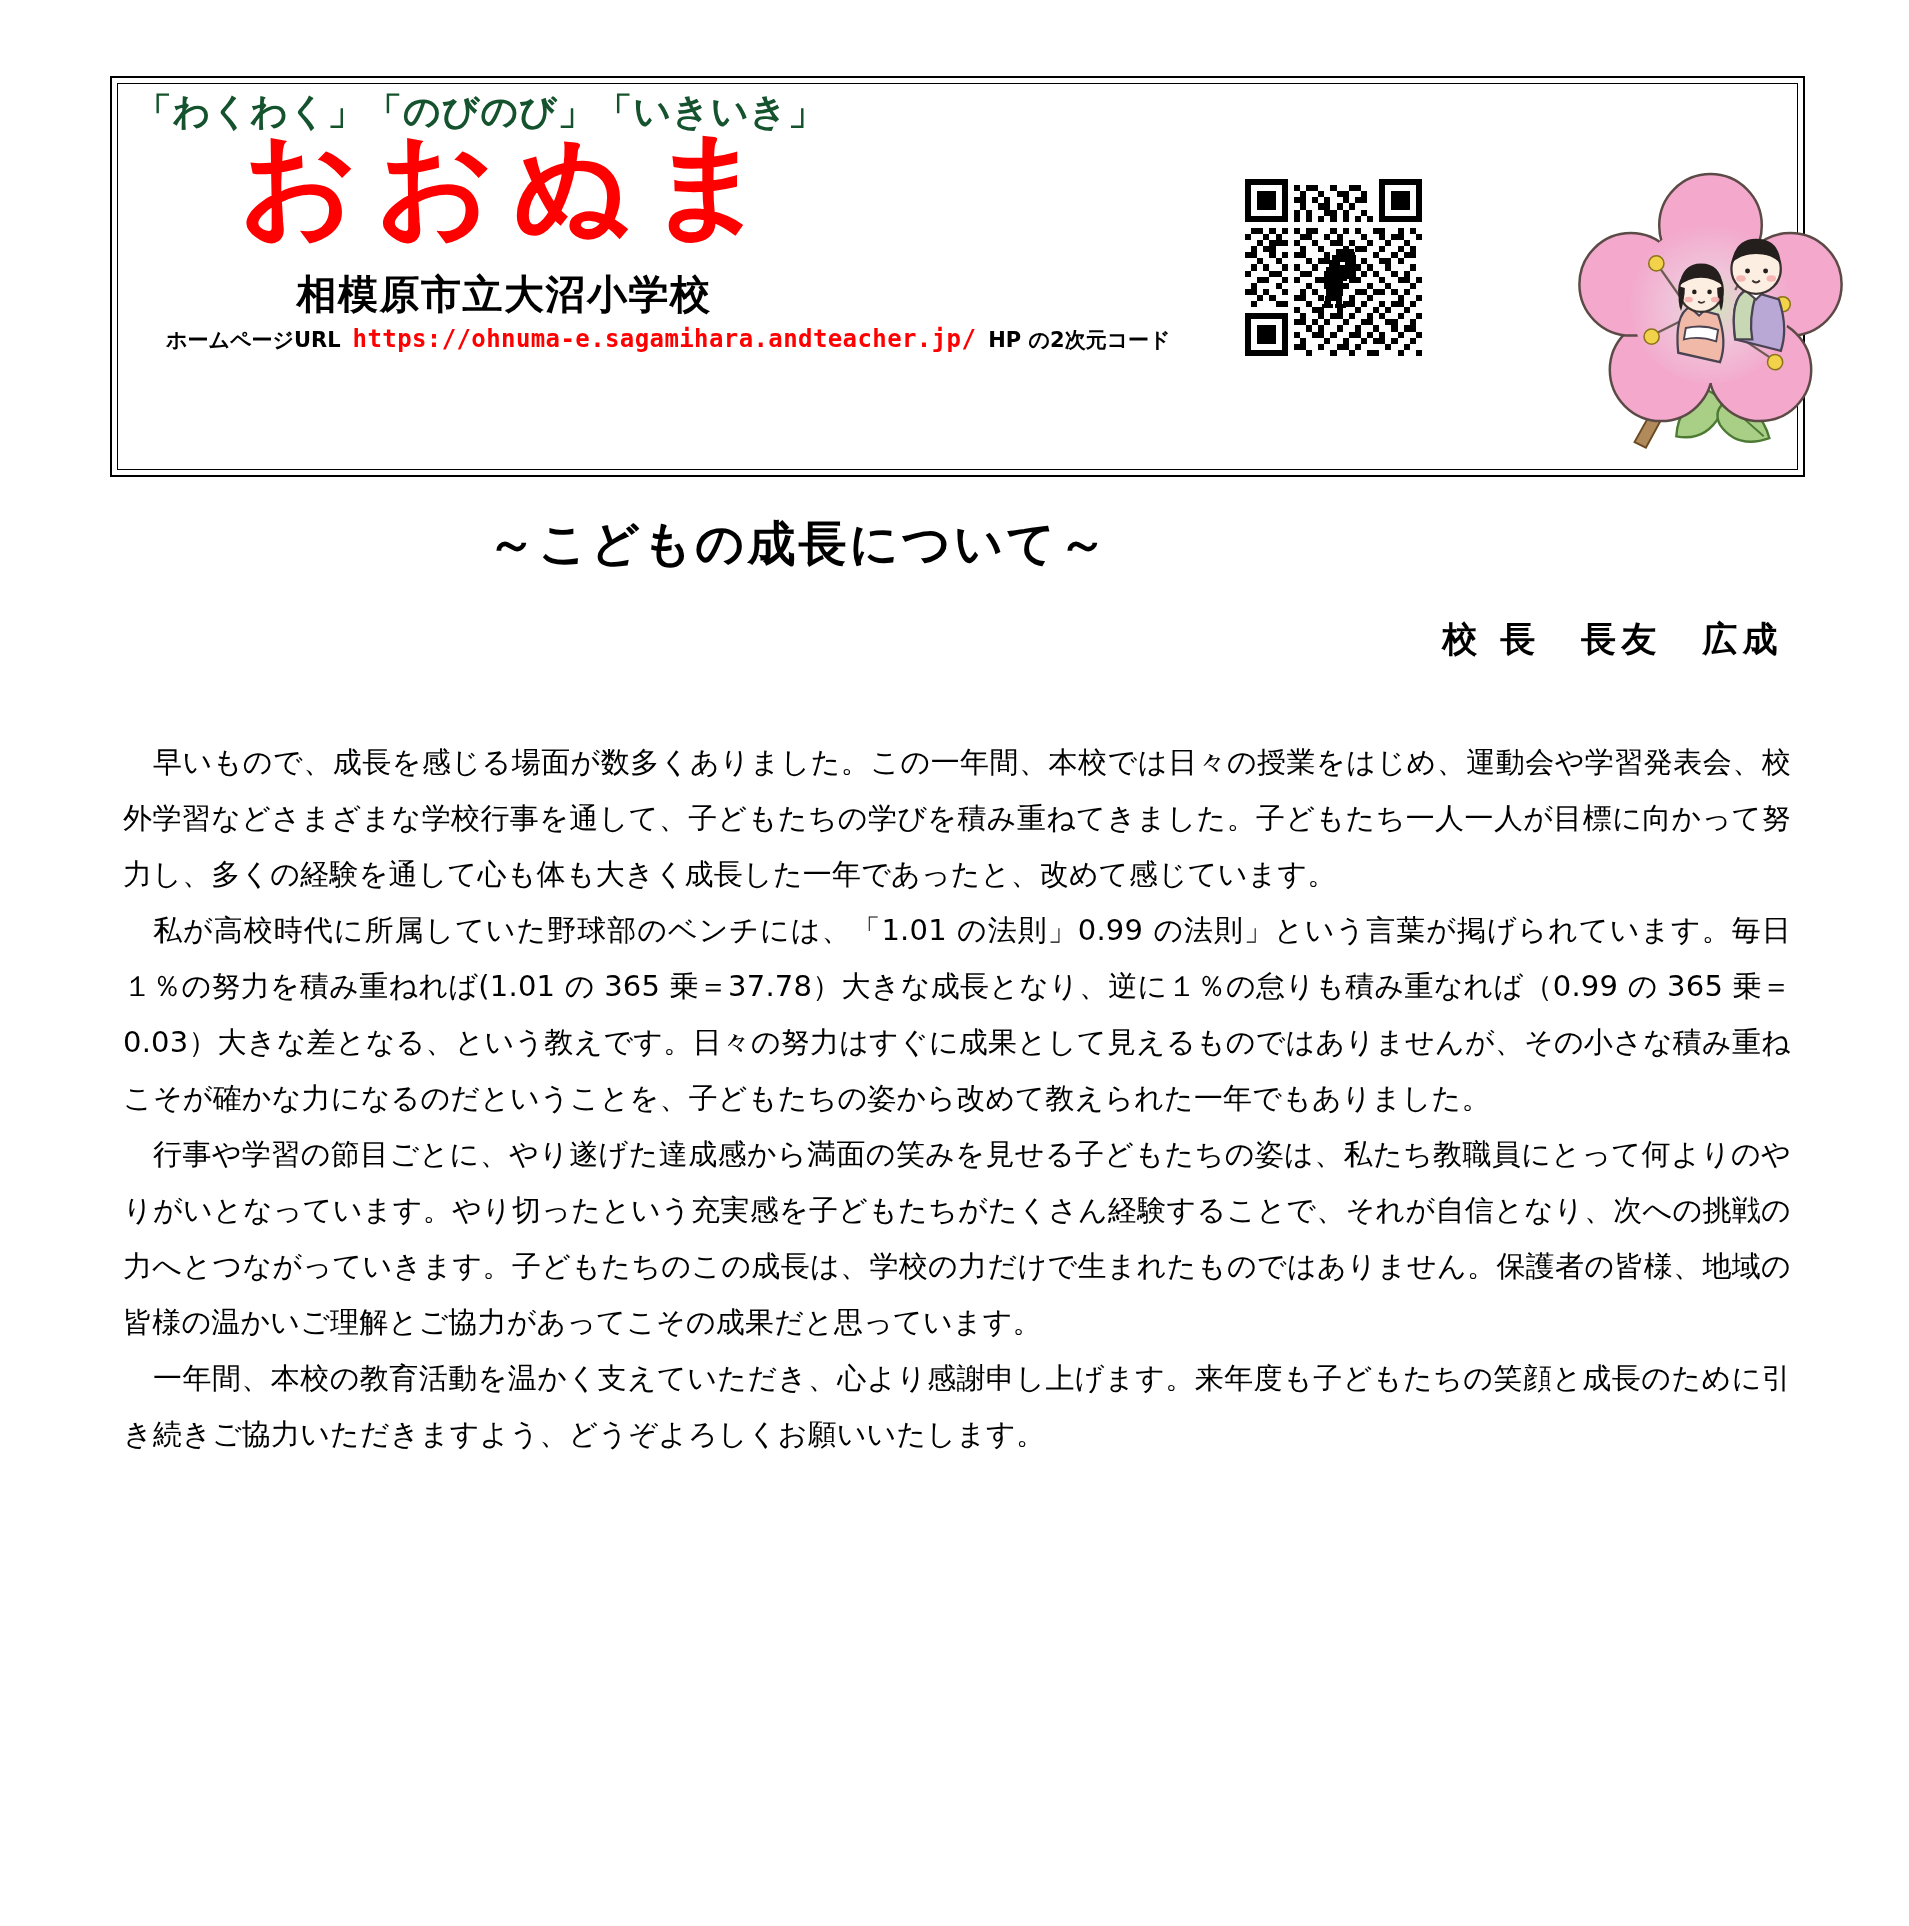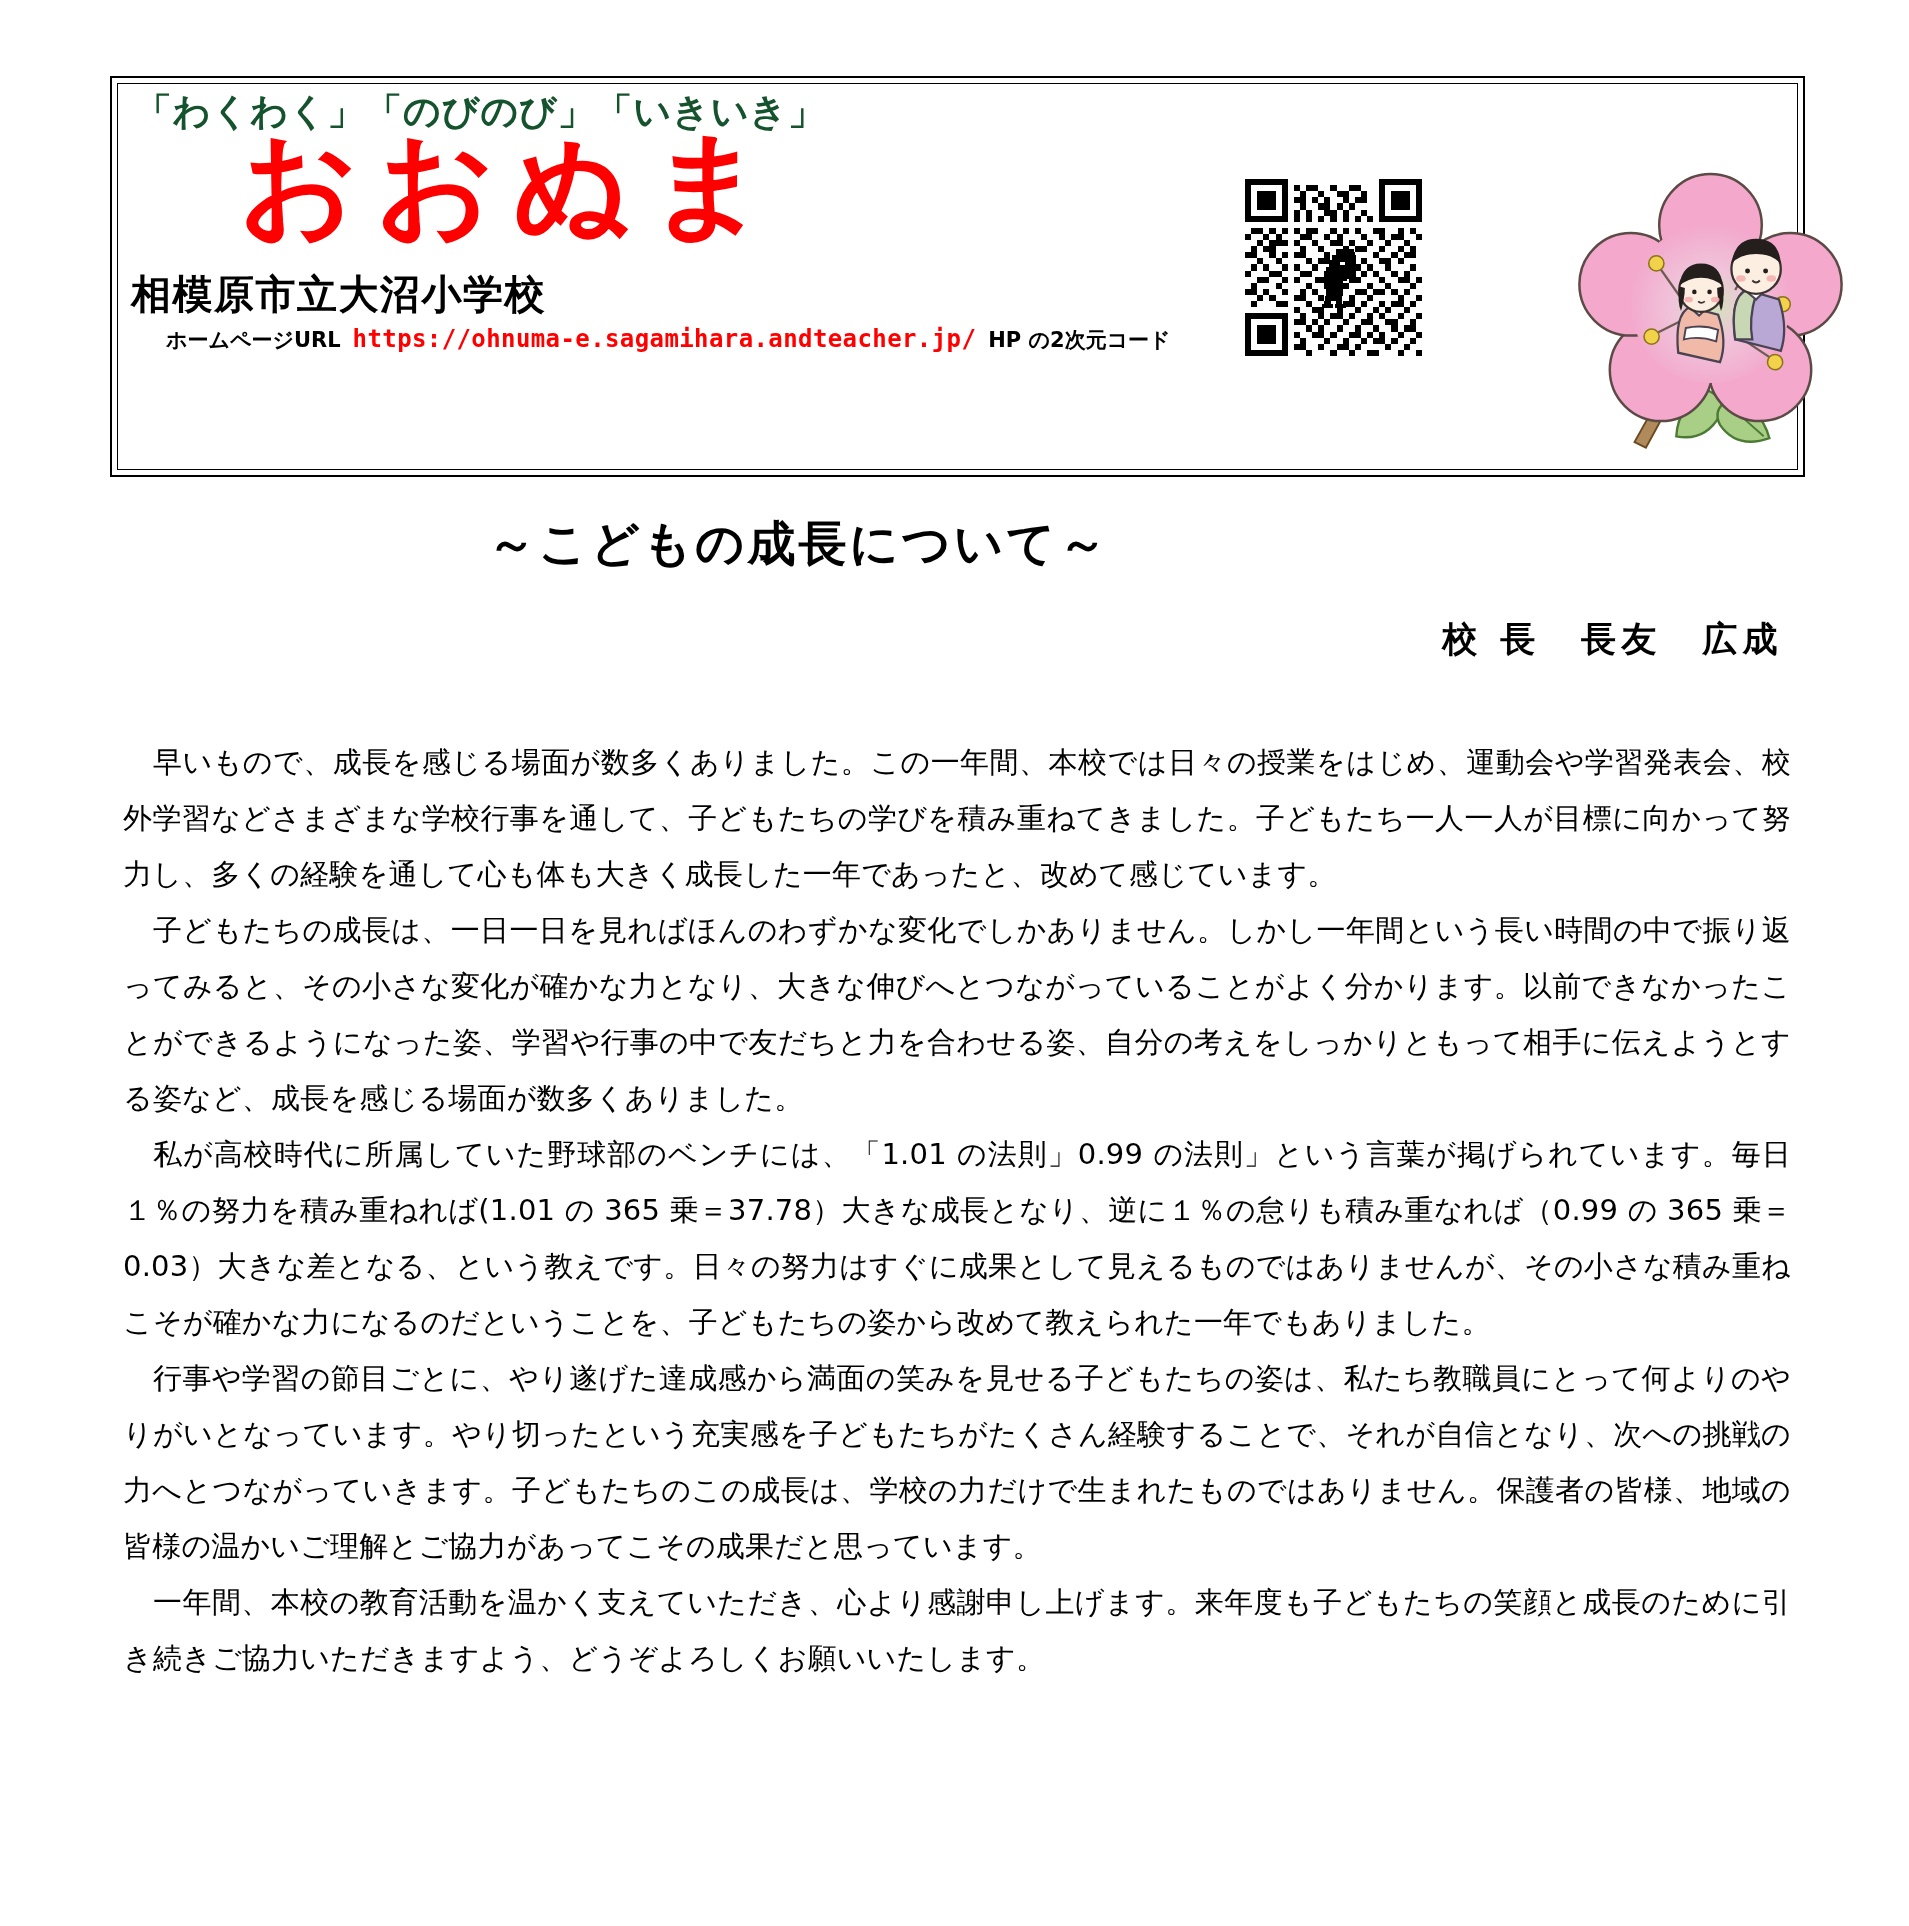--- a/index.html
+++ b/index.html
@@ -67,24 +67,24 @@
     line-height: 119px;
     font-weight: 900;
     color: #ff0000;
     letter-spacing: 17.7px;
     white-space: nowrap;
     font-family: "DejaVu Sans", "Liberation Sans", sans-serif;
   }
 
   .schoolname {
     position: absolute;
-    left: 19px;
+    left: 7px;
     top: 189px;
     width: 770px;
-    text-align: left;
+    text-align: center;
     font-size: 40px;
     font-weight: 700;
     letter-spacing: 1.5px;
     white-space: nowrap;
     font-family: "DejaVu Sans", "Liberation Sans", sans-serif;
   }
 
   .url-row {
     position: absolute;
     left: 0px;
@@ -532,20 +532,19 @@
         </g>
       </svg>
     </div>
   </div>
 
   <div class="doc-title">～こどもの成長について～</div>
   <div class="byline">校 長　長友　広成</div>
 
   <div class="body-copy">
     <p>早いもので、成長を感じる場面が数多くありました。この一年間、本校では日々の授業をはじめ、運動会や学習発表会、校外学習などさまざまな学校行事を通して、子どもたちの学びを積み重ねてきました。子どもたち一人一人が目標に向かって努力し、多くの経験を通して心も体も大きく成長した一年であったと、改めて感じています。</p>
-    <p>子どもたちの成長は、一日一日を見ればほんのわずかな変化でしかありません。しかし一年間という長い時間の中で振り返ってみると、その小さな変化が確かな力となり、大きな伸びへとつながっていることがよく分かります。以前できなかったことができるようになった姿、学習や行事の中で友だちと力を合わせる姿、自分の考えをしっかりともって相手に伝えようとする姿など、成長を感じる場面が数多くありました。</p>
     <p>私が高校時代に所属していた野球部のベンチには、「1.01 の法則」0.99 の法則」という言葉が掲げられています。毎日１％の努力を積み重ねれば(1.01 の 365 乗＝37.78）大きな成長となり、逆に１％の怠りも積み重なれば（0.99 の 365 乗＝0.03）大きな差となる、という教えです。日々の努力はすぐに成果として見えるものではありませんが、その小さな積み重ねこそが確かな力になるのだということを、子どもたちの姿から改めて教えられた一年でもありました。</p>
     <p>行事や学習の節目ごとに、やり遂げた達成感から満面の笑みを見せる子どもたちの姿は、私たち教職員にとって何よりのやりがいとなっています。やり切ったという充実感を子どもたちがたくさん経験することで、それが自信となり、次への挑戦の力へとつながっていきます。子どもたちのこの成長は、学校の力だけで生まれたものではありません。保護者の皆様、地域の皆様の温かいご理解とご協力があってこその成果だと思っています。</p>
     <p>一年間、本校の教育活動を温かく支えていただき、心より感謝申し上げます。来年度も子どもたちの笑顔と成長のために引き続きご協力いただきますよう、どうぞよろしくお願いいたします。</p>
   </div>
 
 </div>
 
 
 </body></html>

